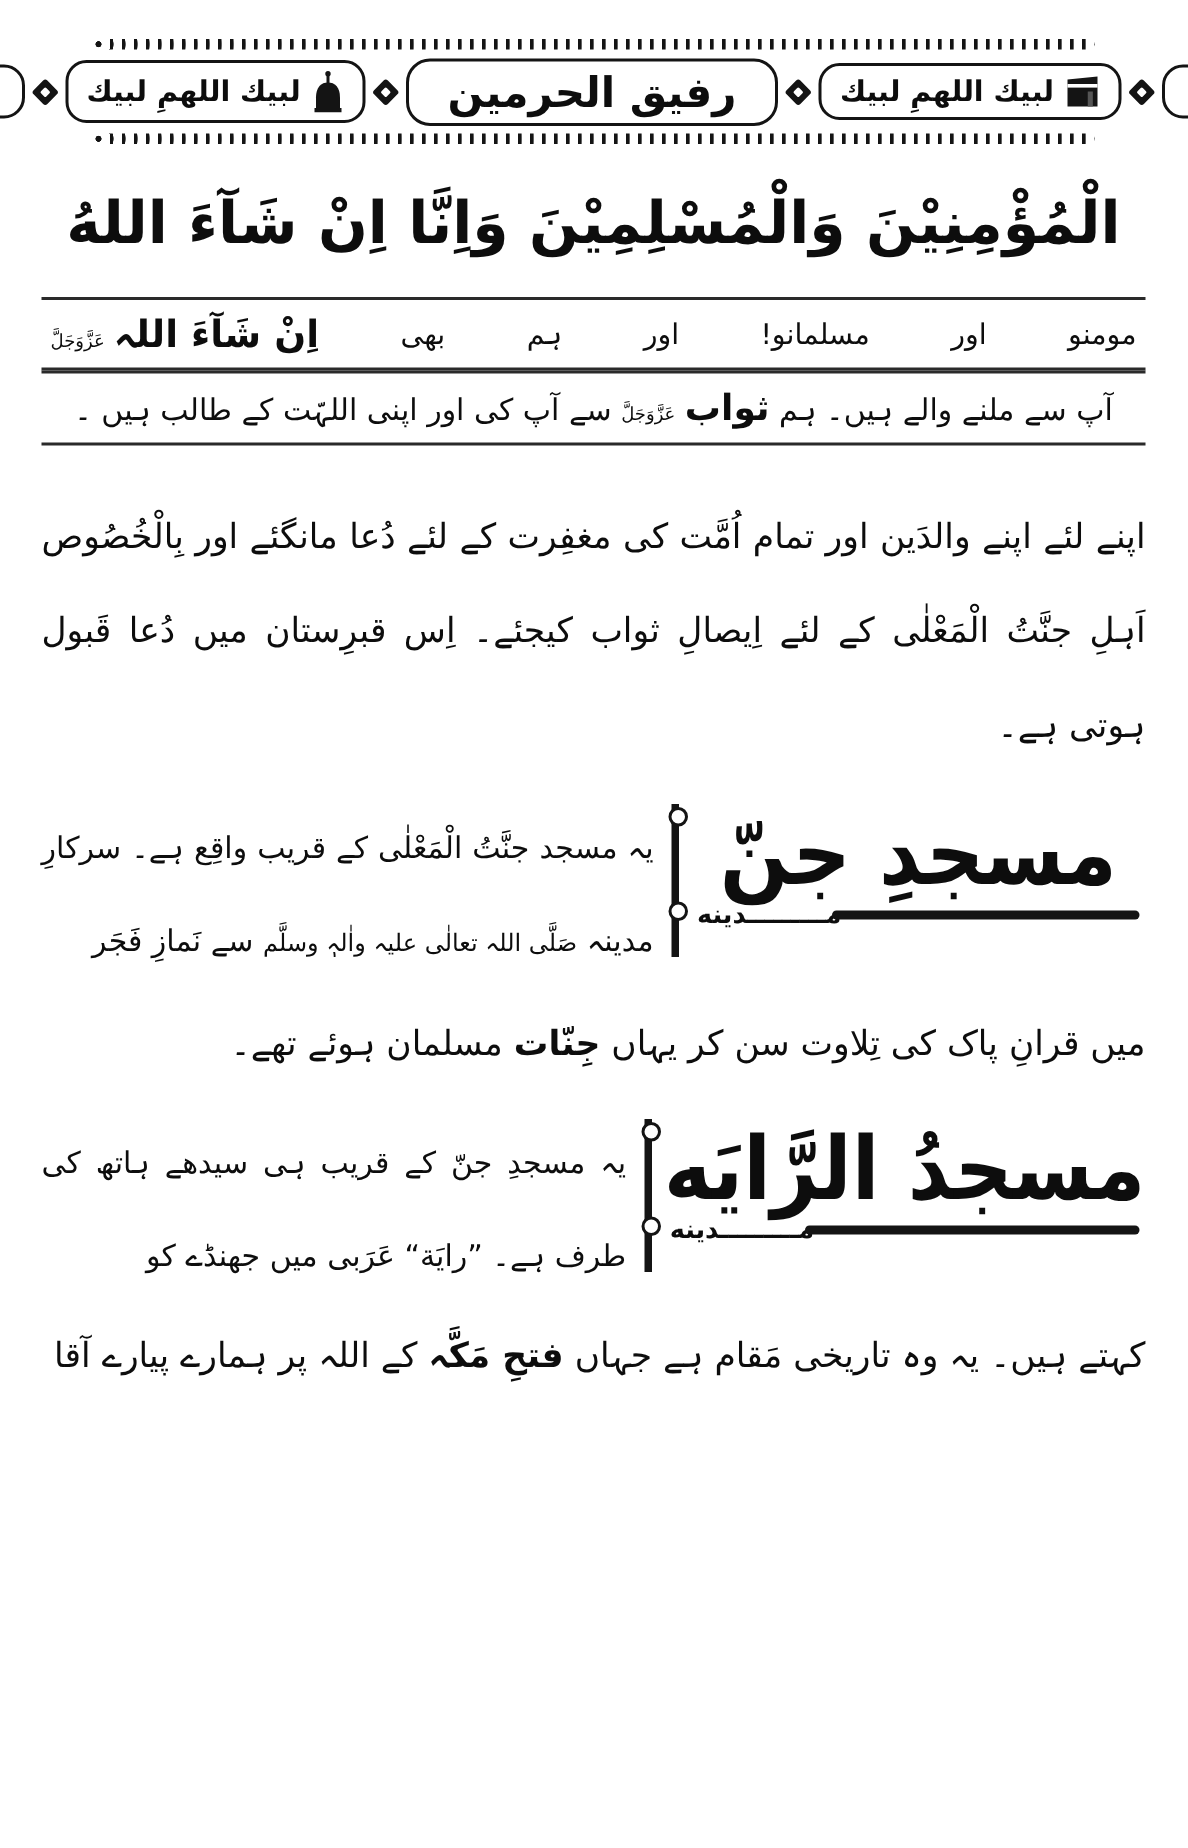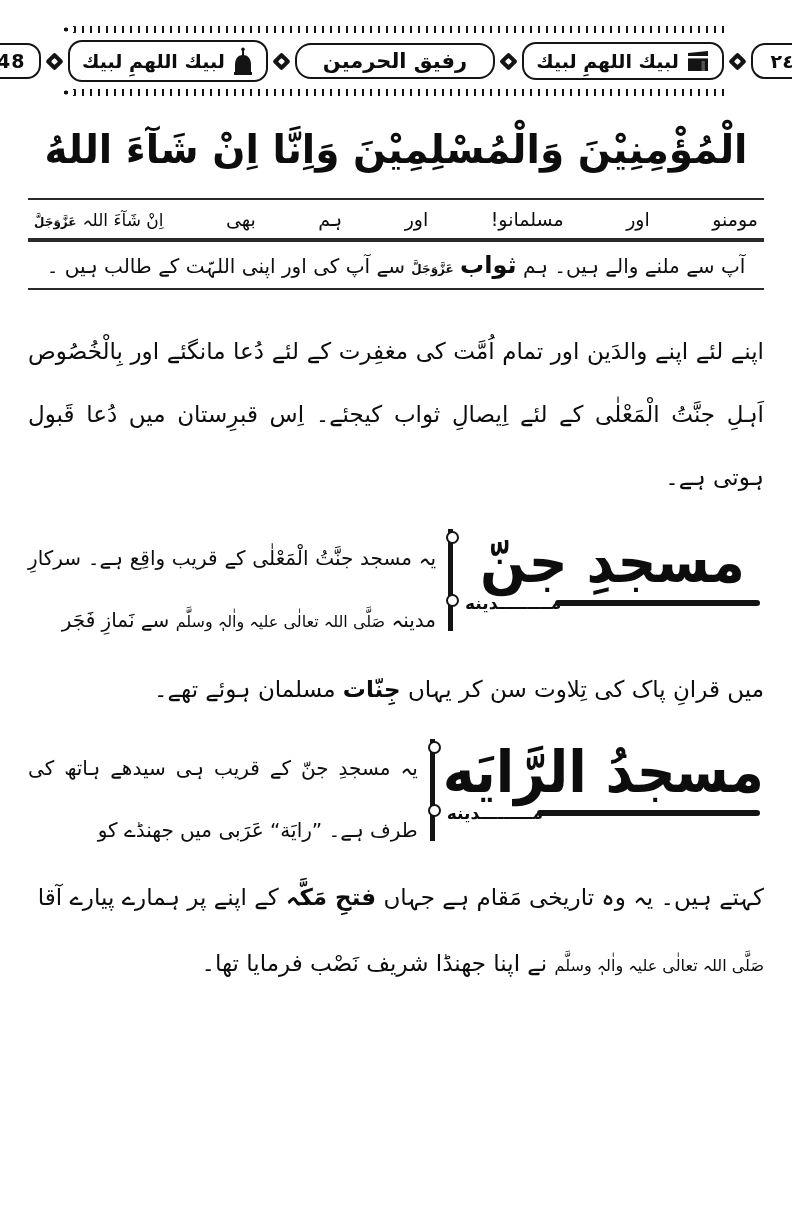--- a/index.html
+++ b/index.html
@@ -14,36 +14,36 @@
     border-radius:4px; }
   .chain.top { top:0; }
   .chain.bot { bottom:0; }
   .header-row { position:absolute; top:6px; left:0; right:0; bottom:6px;
     display:flex; direction:ltr; align-items:center; justify-content:center; gap:7px; }
   .hbox { background:#fff; border:2.5px solid #141414; border-radius:14px;
     padding:5px 12px; display:flex; align-items:center; gap:7px; direction:ltr;
     font-weight:bold; white-space:nowrap; box-shadow:0 0 0 1px #fff; z-index:2; }
   .hbox .btxt { font-size:19px; }
   .num { font-size:20px; letter-spacing:1px; min-width:74px; justify-content:center; }
-  .title-box { font-size:21px; padding:4px 26px; border-radius:16px; }
+  .title-box { font-size:28px; padding:4px 26px; border-radius:16px; }
   .orn { width:13px; height:13px; background:#141414; transform:rotate(45deg);
     border-radius:2px; position:relative; flex:0 0 auto; z-index:2; }
   .orn::after { content:""; position:absolute; inset:4px; background:#fff; border-radius:1px; }
   .hicon { display:block; flex:0 0 auto; }
 
   
   .arabic-line { direction:rtl; text-align:center; font-weight:bold; white-space:nowrap;
     font-size:39px; line-height:96px; letter-spacing:0; }
   .waqf { font-size:16px; vertical-align:super; font-weight:bold; padding:0 3px; }
   .gloss-row { border-top:2px solid #2a2a2a; border-bottom:2px solid #2a2a2a;
     padding:8px 6px; direction:rtl; display:flex; justify-content:space-between;
     align-items:center; font-size:19px; }
   .gloss-cell { white-space:nowrap; }
-  .gloss-strong { font-weight:normal; font-size:17px; }
-  .gloss-small { font-size:12px; font-weight:bold; }
+  .gloss-strong { font-weight:bold; font-size:25px; }
+  .gloss-small { font-size:12px; font-weight:normal; }
   .gloss-line { border-top:2px solid #2a2a2a; border-bottom:2px solid #2a2a2a;
     padding:9px 6px; direction:rtl; text-align:center; font-size:20px; white-space:nowrap; }
   .allah-big { font-weight:bold; font-size:24px; }
 
   
   .para { direction:rtl; text-align:justify; font-size:23px; line-height:63px;
     margin-top:30px; }
   .center-line { direction:rtl; text-align:right; font-size:23px; line-height:60px;
     margin-top:6px; white-space:nowrap; }
   .bold-frag { font-weight:bold; }
@@ -171,20 +171,16 @@
         </div>
       </div>
     </div>
     <div class="beside-text">
       <span>یہ مسجدِ جنّ کے قریب ہی سیدھے ہاتھ کی طرف ہے۔ ”رايَة“ عَرَبی میں جھنڈے کو</span>
     </div>
   </div>
   <div class="center-line">
     <span>کہتے ہیں۔ یہ وہ تاریخی مَقام ہے جہاں</span>
     <span class="bold-frag">فتحِ مَکَّہ</span>
-    <span>کے اپنے پر ہمارے پیارے آقا</span>
-  </div>
-  <div class="center-line">
-    <span class="small-naskh">صَلَّی اللہ تعالٰی علیہ واٰلہٖ وسلَّم</span>
-    <span>نے اپنا جھنڈا شریف نَصْب فرمایا تھا۔</span>
+    <span>کے اللہ پر ہمارے پیارے آقا</span>
   </div>
 
 </div>
 
 </body></html>

